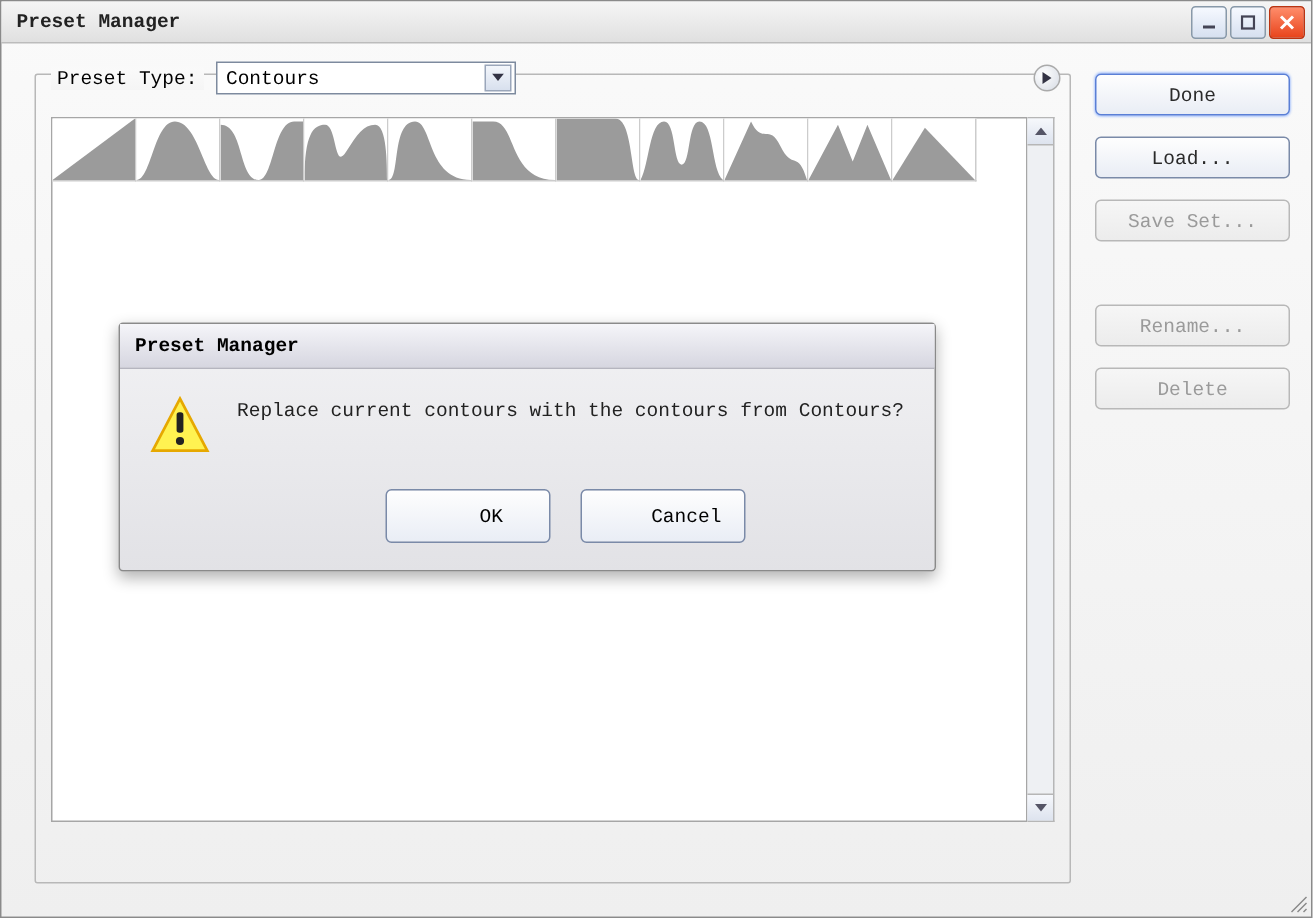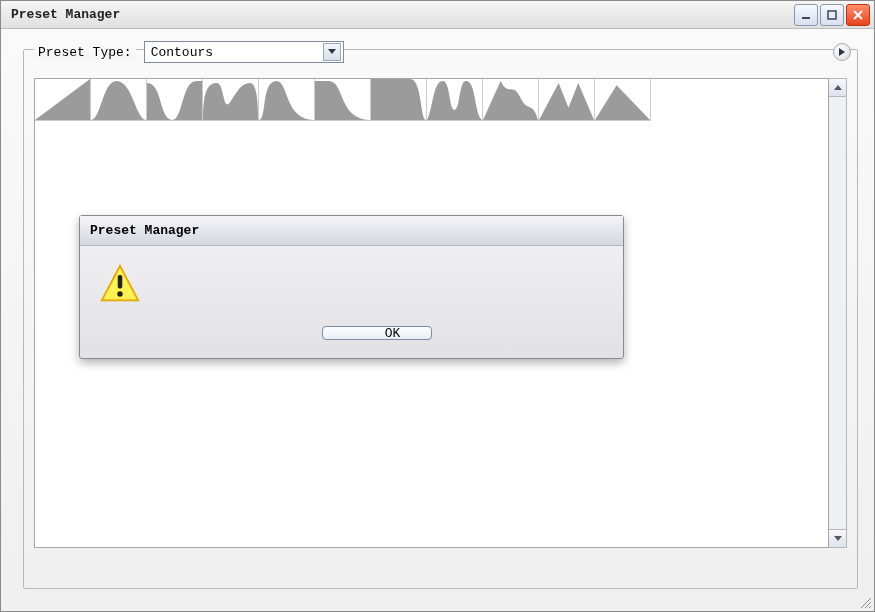--- a/index.html
+++ b/index.html
@@ -196,21 +196,21 @@
     padding: 18px 20px 8px 20px;
     display:flex; gap: 18px; align-items: flex-start;
   }
   .warn-icon svg { width: 40px; height: 40px; }
   .dialog-msg { font-size: 13px; line-height: 1.5; color: #222; }
   .dialog-buttons {
     display:flex; justify-content:center; gap: 20px;
     padding: 10px 0 18px 50px;
   }
   .dbtn {
-    width: 110px; height: 14px;
+    width: 110px; height: 36px;
     border: 1px solid #7a8aa8;
     border-radius: 4px;
     background: linear-gradient(to bottom,#fefefe,#e9edf5);
     font-size: 13px;
     display:flex;align-items:center;justify-content:center;
     cursor:pointer;
     padding-left:32px;
   }
   .dbtn.append {
     border: 1px solid #c2a038;
@@ -351,27 +351,37 @@
       <div class="dialog">
         <div class="dialog-title">Preset Manager</div>
         <div class="dialog-body">
           <div class="warn-icon">
             <svg viewBox="0 0 44 44">
               <polygon points="22,2 42,40 2,40" fill="#fff251" stroke="#e6a800" stroke-width="2"></polygon>
               <rect x="19.5" y="12" width="5" height="15" rx="2" fill="#222"></rect>
               <circle cx="22" cy="33" r="3" fill="#222"></circle>
             </svg>
           </div>
+          <div class="dialog-msg">Replace current contours with the contours from Contours?</div>
         </div>
         <div class="dialog-buttons">
           <div class="dbtn">OK</div>
+          <div class="dbtn">Cancel</div>
         </div>
       </div>
     </div>
 
+    <div class="sidebar">
+      <div class="btn primary">Done</div>
+      <div class="btn">Load...</div>
+      <div class="btn disabled">Save Set...</div>
+      <div style="height:14px"></div>
+      <div class="btn disabled">Rename...</div>
+      <div class="btn disabled">Delete</div>
+    </div>
   </div>
 
   <svg class="resize-grip" viewBox="0 0 14 14">
     <line x1="3" y1="13" x2="13" y2="3" stroke="#888"></line>
     <line x1="7" y1="13" x2="13" y2="7" stroke="#888"></line>
     <line x1="11" y1="13" x2="13" y2="11" stroke="#888"></line>
   </svg>
 </div>
 
 </body></html>

